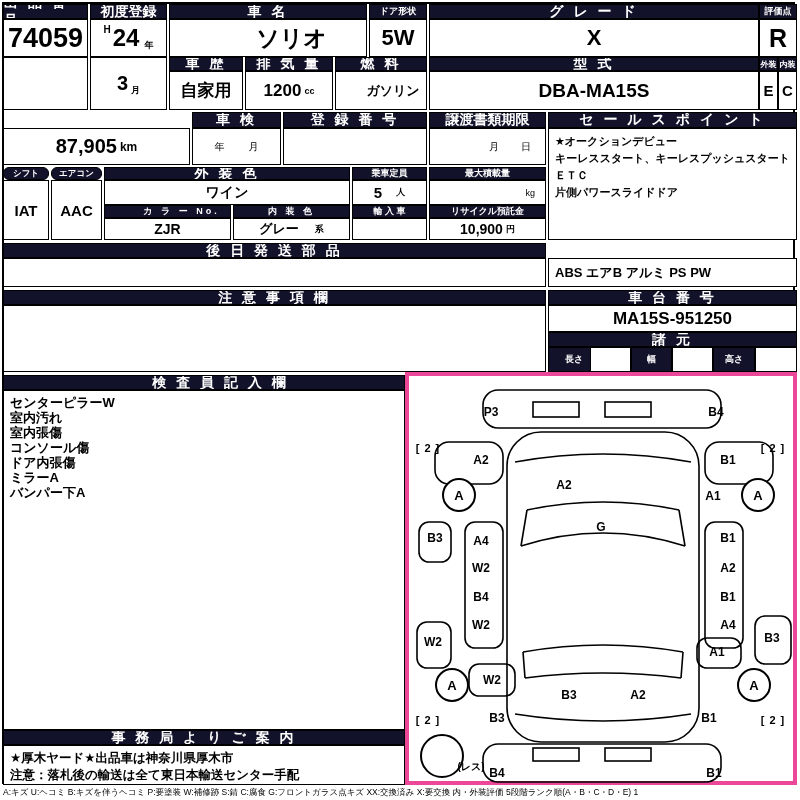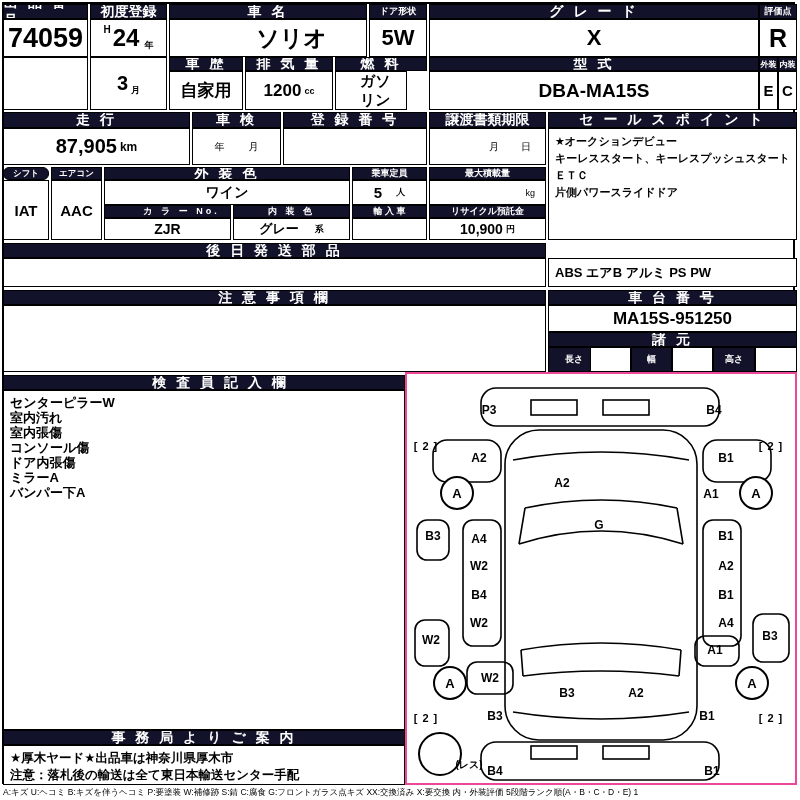--- a/index.html
+++ b/index.html
@@ -11,21 +11,21 @@
        font-size:14px;font-weight:bold;letter-spacing:3px;}
   .val{display:flex;align-items:center;justify-content:center;font-weight:bold;}
   .left{justify-content:flex-start;padding-left:6px;}
   .ls0{letter-spacing:0;}
   .unit{font-size:9px;font-weight:bold;margin-left:3px;}
   .list{display:block;padding:4px 6px;font-weight:bold;}
   .list div{line-height:15px;font-size:13px;white-space:nowrap;}
   .sales div{font-size:11px;line-height:17px;}
   .legend{position:absolute;left:3px;top:787px;width:794px;font-size:8.5px;white-space:nowrap;color:#000;}
   
-  .diagram{position:absolute;left:405px;top:372px;width:392px;height:413px;border:2px solid #ec4899;box-sizing:border-box;background:#fff;}
+  .diagram{position:absolute;left:405px;top:372px;width:392px;height:413px;border:4px solid #ec4899;box-sizing:border-box;background:#fff;}
   .diagram svg{position:absolute;left:0;top:0;}
   .marks{position:absolute;left:0;top:0;right:0;bottom:0;}
   .mark{position:absolute;transform:translate(-50%,-50%);font-weight:bold;font-size:12px;white-space:nowrap;}
   .mark.wheel{width:30px;height:30px;border:2px solid #000;border-radius:50%;display:flex;align-items:center;justify-content:center;font-size:13px;background:#fff;}
   .mark.spare{width:40px;height:40px;border:2px solid #000;border-radius:50%;background:#fff;}
   .mark.bracket{font-size:11px;letter-spacing:1px;}
   .mark.small{font-size:10px;}
 </style>
 </head>
 <body>
@@ -63,31 +63,30 @@
   <div class="cell hdr" style="left:169px;top:57px;width:74px;height:14px;">車 歴</div>
   <div class="cell val" style="left:169px;top:71px;width:74px;height:39px;font-size:17px;">自家用</div>
 
   <div class="cell hdr" style="left:245px;top:57px;width:88px;height:14px;">排 気 量</div>
   <div class="cell val" style="left:245px;top:71px;width:88px;height:39px;">
     <span style="font-size:17px;">1200</span>
     <span class="unit">cc</span>
   </div>
 
   <div class="cell hdr" style="left:335px;top:57px;width:92px;height:14px;">燃 料</div>
-  <div class="cell val" style="left:335px;top:71px;width:72px;height:39px;font-size:15px;padding-left:24px;">ガソリン</div>
+  <div class="cell val" style="left:335px;top:71px;width:92px;height:39px;font-size:13px;padding-left:24px;">ガソリン</div>
 
   <div class="cell hdr" style="left:429px;top:57px;width:330px;height:14px;">型  式</div>
   <div class="cell val" style="left:429px;top:71px;width:330px;height:39px;font-size:19px;">DBA-MA15S</div>
 
   <div class="cell hdr ls0" style="left:759px;top:57px;width:19px;height:14px;font-size:8px;">外装</div>
   <div class="cell hdr ls0" style="left:778px;top:57px;width:19px;height:14px;font-size:8px;">内装</div>
   <div class="cell val" style="left:759px;top:71px;width:19px;height:39px;font-size:15px;">E</div>
   <div class="cell val" style="left:778px;top:71px;width:19px;height:39px;font-size:15px;">C</div>
 
-  <div class="cell hdr" style="left:3px;top:112px;width:187px;height:16px;">走  行</div>
   <div class="cell val" style="left:3px;top:128px;width:187px;height:37px;">
     <span style="font-size:20px;">87,905</span>
     <span class="unit" style="font-size:12px;">km</span>
   </div>
 
   <div class="cell hdr" style="left:192px;top:112px;width:89px;height:16px;">車  検</div>
   <div class="cell val" style="left:192px;top:128px;width:89px;height:37px;font-weight:normal;gap:24px;font-size:10px;">
     <span>年</span>
     <span>月</span>
   </div>
@@ -105,21 +104,21 @@
   <div class="cell list sales" style="left:548px;top:128px;width:249px;height:112px;">
     <div>★オークションデビュー</div>
     <div>キーレススタート、キーレスプッシュスタート</div>
     <div>ＥＴＣ</div>
     <div>片側パワースライドドア</div>
   </div>
 
   <div class="cell hdr ls0" style="left:3px;top:167px;width:46px;height:13px;font-size:8.5px;border-radius:6px;">シフト</div>
   <div class="cell val" style="left:3px;top:180px;width:46px;height:60px;font-size:15px;">IAT</div>
 
-  <div class="cell hdr ls0" style="left:51px;top:167px;width:51px;height:13px;font-size:8.5px;">エアコン</div>
+  <div class="cell hdr ls0" style="left:51px;top:167px;width:51px;height:13px;font-size:8.5px;border-radius:6px;">エアコン</div>
   <div class="cell val" style="left:51px;top:180px;width:51px;height:60px;font-size:15px;">AAC</div>
 
   <div class="cell hdr" style="left:104px;top:167px;width:246px;height:13px;">外 装 色</div>
   <div class="cell val" style="left:104px;top:180px;width:246px;height:25px;font-size:14px;">ワイン</div>
 
   <div class="cell hdr ls0" style="left:352px;top:167px;width:75px;height:13px;font-size:9px;">乗車定員</div>
   <div class="cell val" style="left:352px;top:180px;width:75px;height:25px;">
     <span style="font-size:15px;">5</span>
     <span class="unit" style="margin-left:14px;">人</span>
   </div>

